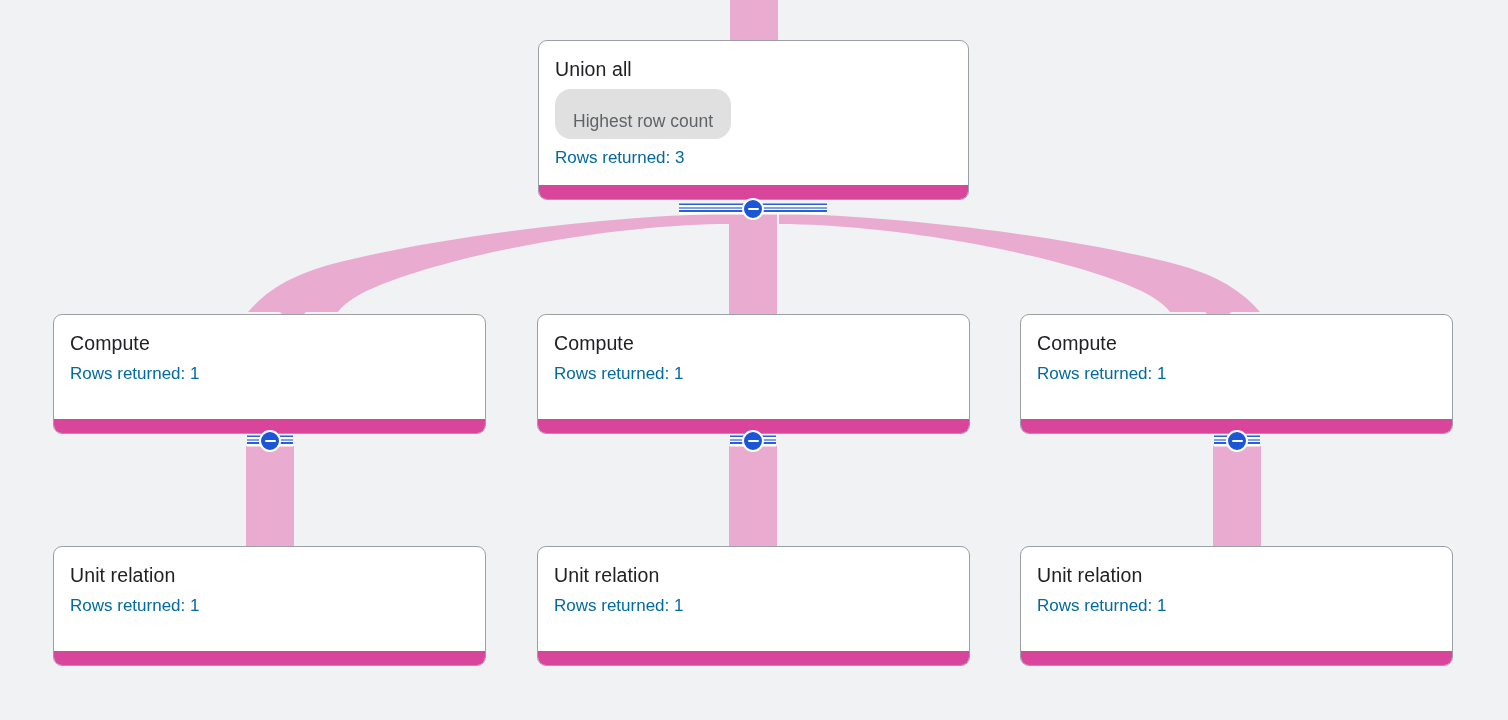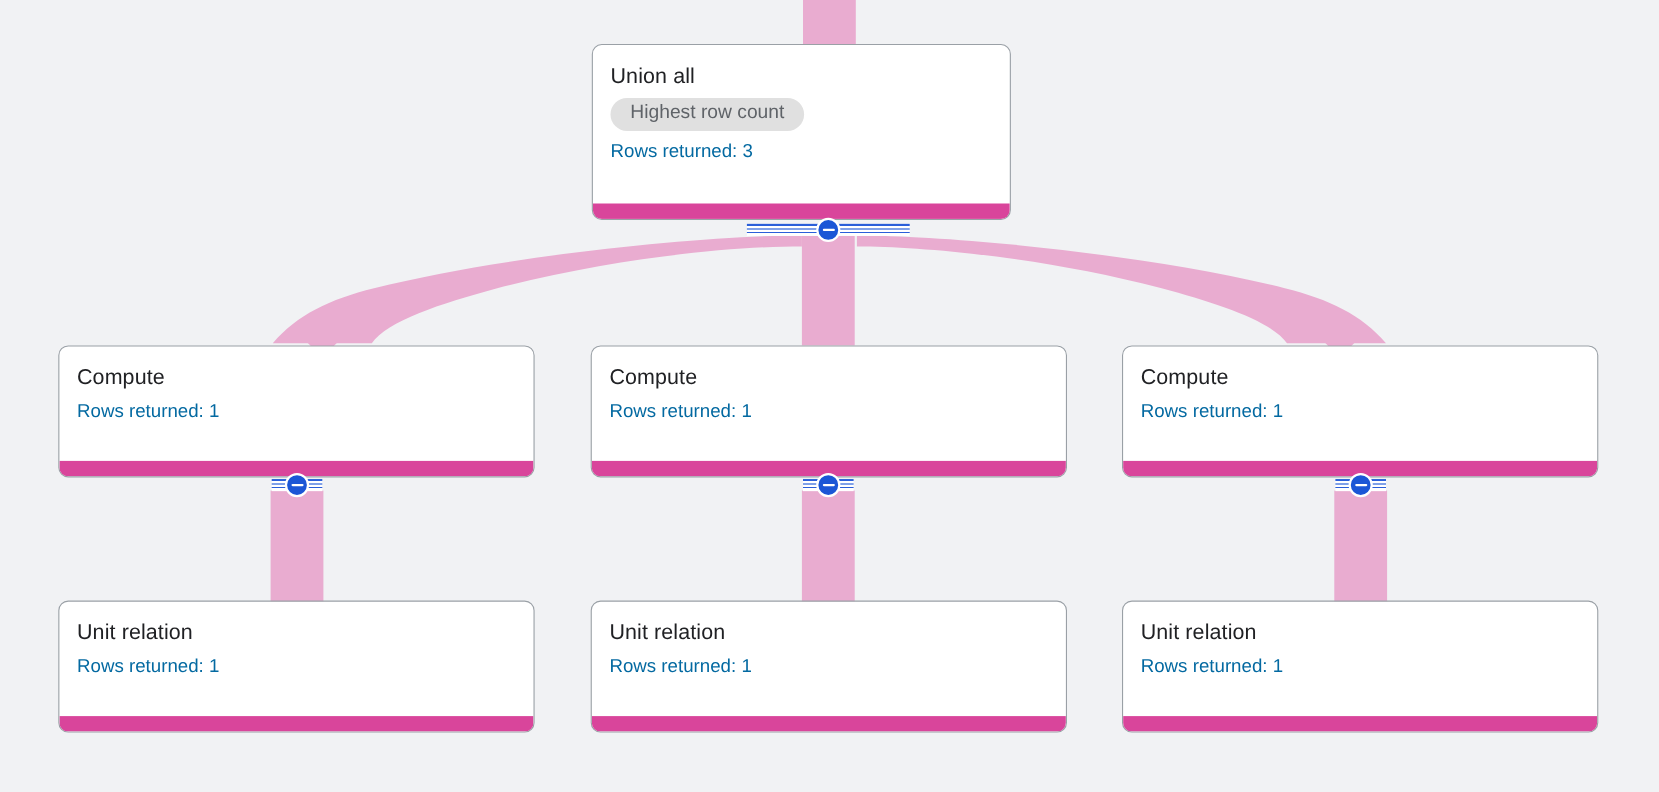--- a/index.html
+++ b/index.html
@@ -51,21 +51,21 @@
     font-size: 19.5px;
     line-height: 24px;
     color: #202124;
     font-weight: 400;
     letter-spacing: 0.1px;
     white-space: nowrap;
   }
   .node-badge {
     display: inline-block;
     margin-top: 8px;
-    padding: 2px 18px 7px 18px;
+    padding: 22px 18px 7px 18px;
     background: #E0E0E0;
     border-radius: 16px;
     font-size: 17.5px;
     line-height: 21px;
     color: #5F6368;
     white-space: nowrap;
   }
   .node-rows {
     margin-top: 8px;
     font-size: 17px;
@@ -157,21 +157,21 @@
              C 1156 292, 1108 276, 1056 262
              C 948 234, 840 224, 779 224
              Z"></path>
     <polygon fill="#E9ACD0" points="1203,310 1233,310 1218,325"></polygon>
 
     <rect x="246" y="446" width="48" height="102" fill="#E9ACD0"></rect>
     <rect x="729" y="446" width="48" height="102" fill="#E9ACD0"></rect>
     <rect x="1213" y="446" width="48" height="102" fill="#E9ACD0"></rect>
   </svg>
 
-  <div class="node" style="left:538px; top:40px; width:381px; height:160px;">
+  <div class="node" style="left:538px; top:40px; width:431px; height:160px;">
     <div class="node-body">
       <div class="node-title">Union all</div>
       <div class="node-badge">Highest row count</div>
       <div class="node-rows">Rows returned: 3</div>
     </div>
     <div class="node-bar"></div>
   </div>
 
   <div class="node" style="left:53px; top:314px; width:433px; height:120px;">
     <div class="node-body">

